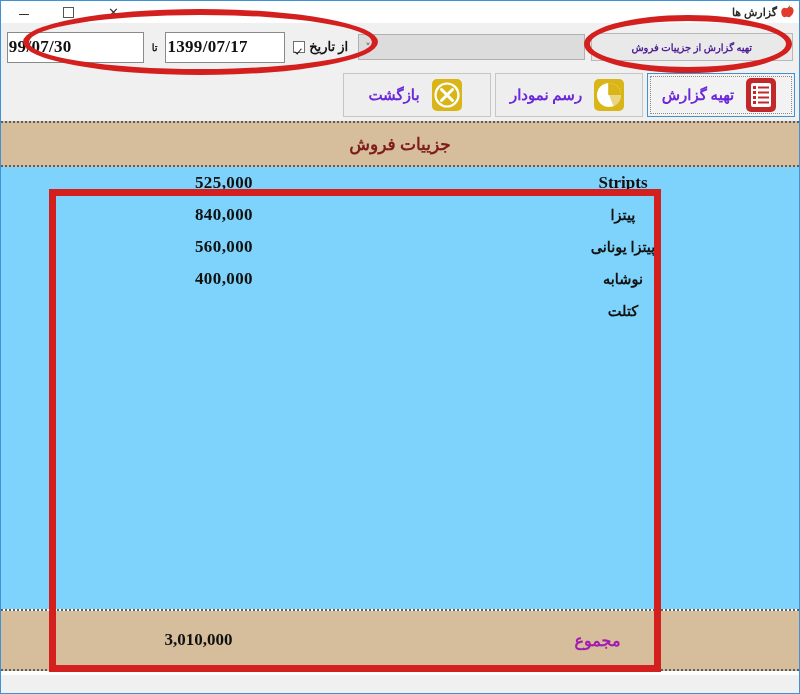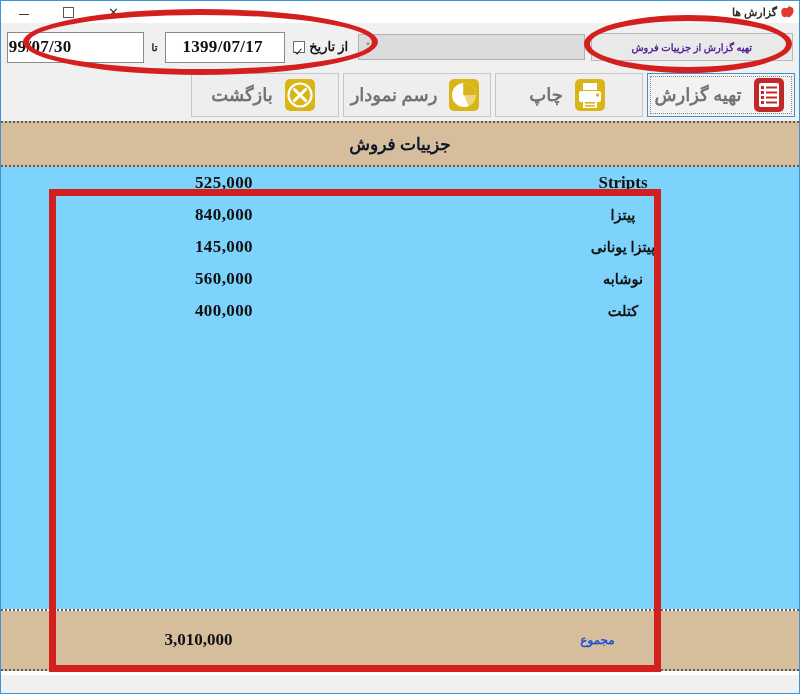--- a/index.html
+++ b/index.html
@@ -149,21 +149,21 @@
   }
 
   .date-field {
     margin-right: 8px;
     width: 120px; height: 31px;
     background: #ffffff;
     border: 1px solid #8a8a8a;
     box-sizing: border-box;
     display: flex; align-items: center;
     direction: ltr;
-    padding-left: 16px;
+    padding-left: 1px;
   }
   .date-field span {
     font-family: "Liberation Serif", serif;
     font-weight: bold;
     font-size: 17px;
     color: #111;
     letter-spacing: 0.3px;
   }
   .ta-label {
     margin-right: 8px;
@@ -209,22 +209,22 @@
   }
   .tbtn.focused::before {
     content: "";
     position: absolute;
     inset: 2px;
     border: 1px dotted #8c8c8c;
   }
   .tbtn .lbl {
     font-family: "Liberation Serif", serif;
     font-weight: bold;
-    font-size: 18px;
-    color: #737373;
+    font-size: 15px;
+    color: #6d28d9;
     white-space: nowrap;
   }
   .tbtn .ico { width: 38px; height: 38px; flex: 0 0 auto; }
   .tbtn .ico svg { display: block; }
 
   
   .report {
     position: relative;
     margin: 0;
     height: 554px;
@@ -235,21 +235,21 @@
     background: #d6be9c;
     border-top: 2px dotted #5d5d5d;
     border-bottom: 2px dotted #5d5d5d;
     display: flex; align-items: center; justify-content: center;
     box-sizing: border-box;
   }
   .report-head span {
     font-family: "Liberation Serif", serif;
     font-weight: bold;
     font-size: 17px;
-    color: #0f172a;
+    color: #7f1d1d;
   }
 
   .grid {
     position: relative;
     height: 444px;
     display: flex;
     direction: rtl;
     box-sizing: border-box;
     border-bottom: 2px dotted #5d5d5d;
     background: #ffffff;
@@ -291,22 +291,22 @@
     direction: rtl;
     align-items: center;
     box-sizing: border-box;
     border-bottom: 2px dotted #5d5d5d;
   }
   .foot-name {
     width: 403px;
     display: flex; align-items: center; justify-content: center;
     font-family: "Liberation Serif", serif;
     font-weight: bold;
-    font-size: 12px;
-    color: #1d4ed8;
+    font-size: 16px;
+    color: #a21caf;
   }
   .foot-value {
     flex: 1 1 auto;
     display: flex; align-items: center; justify-content: center;
     font-family: "Liberation Serif", serif;
     font-weight: bold;
     font-size: 17px;
     color: #111;
     direction: ltr;
   }
@@ -405,34 +405,20 @@
           <rect x="11" y="15" width="3" height="3" fill="#c2282a"></rect>
           <rect x="16" y="15.5" width="11" height="2" fill="#c2282a"></rect>
           <rect x="11" y="20" width="3" height="3" fill="#c2282a"></rect>
           <rect x="16" y="20.5" width="11" height="2" fill="#c2282a"></rect>
           <rect x="11" y="25" width="3" height="3" fill="#c2282a"></rect>
           <rect x="16" y="25.5" width="11" height="2" fill="#c2282a"></rect>
         </svg>
       </span>
     </div>
 
-    <div class="tbtn">
-      <span class="lbl">چاپ</span>
-      <span class="ico">
-        <svg viewBox="0 0 38 38" width="38" height="38">
-          <rect x="4" y="3" width="30" height="32" rx="5" fill="#d9b518"></rect>
-          <rect x="12" y="7" width="14" height="7" fill="#ffffff"></rect>
-          <rect x="8" y="15" width="22" height="11" rx="2" fill="#ffffff"></rect>
-          <rect x="12" y="24" width="14" height="8" fill="#ffffff"></rect>
-          <rect x="14" y="26" width="10" height="1.6" fill="#d9b518"></rect>
-          <rect x="14" y="29" width="10" height="1.6" fill="#d9b518"></rect>
-          <rect x="25" y="17.5" width="3" height="3" fill="#d9b518"></rect>
-        </svg>
-      </span>
-    </div>
 
     <div class="tbtn">
       <span class="lbl">رسم نمودار</span>
       <span class="ico">
         <svg viewBox="0 0 38 38" width="38" height="38">
           <rect x="4" y="3" width="30" height="32" rx="5" fill="#d9b518"></rect>
           <circle cx="19" cy="19" r="12" fill="#ffffff"></circle>
           <path d="M19 19 L19 7 A12 12 0 0 1 31 19 Z" fill="#d9b518"></path>
           <path d="M19 19 L31 19 A12 12 0 0 1 23.5 30.3 Z" fill="#d9b518" opacity="0.55"></path>
           <path d="M19 7 A12 12 0 0 0 19 31" fill="none" stroke="#d9b518" stroke-width="0"></path>
@@ -463,21 +449,20 @@
       <div class="col-name">
         <div class="cell latin">Stripts</div>
         <div class="cell">پیتزا</div>
         <div class="cell">پیتزا یونانی</div>
         <div class="cell">نوشابه</div>
         <div class="cell">کتلت</div>
       </div>
       <div class="col-value">
         <div class="cell">525,000</div>
         <div class="cell">840,000</div>
-        <div class="cell">145,000</div>
         <div class="cell">560,000</div>
         <div class="cell">400,000</div>
       </div>
     </div>
 
     <div class="report-foot">
       <div class="foot-name">مجموع</div>
       <div class="foot-value">3,010,000</div>
     </div>
   </div>

